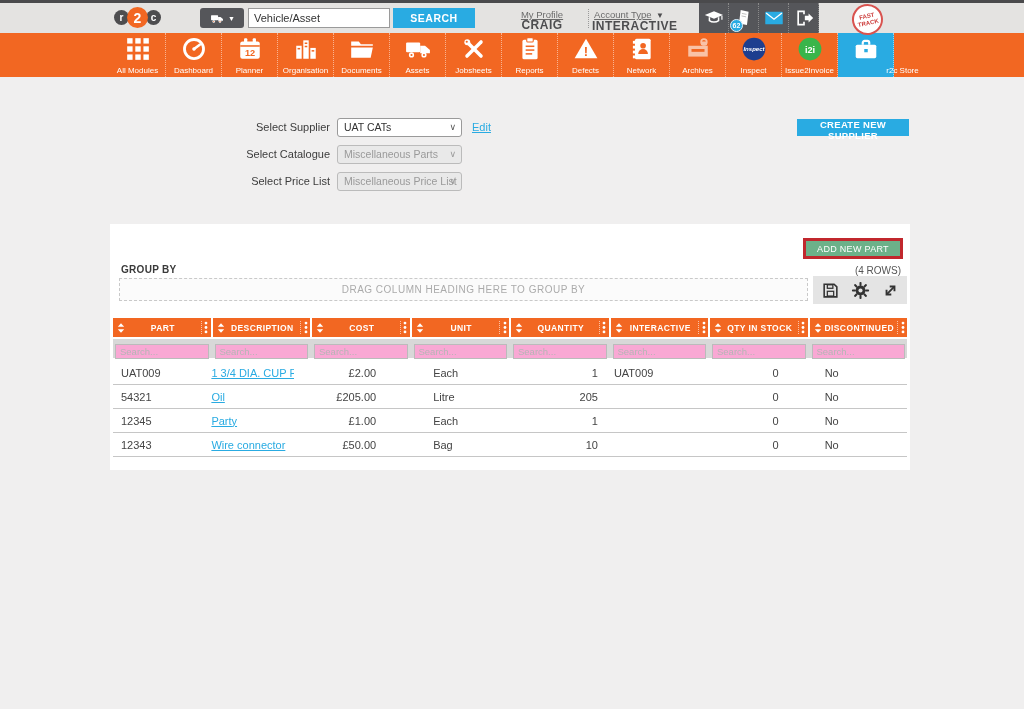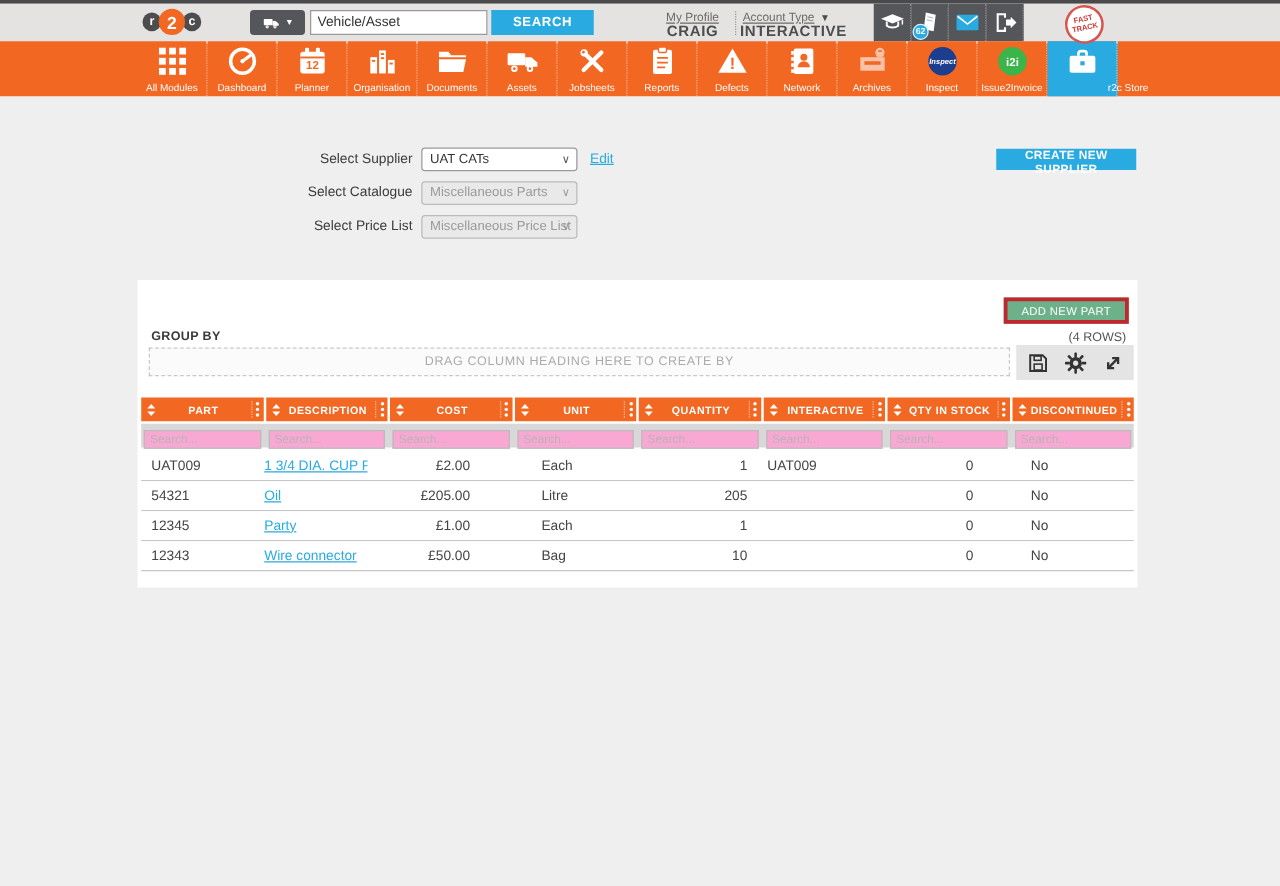--- a/index.html
+++ b/index.html
@@ -113,21 +113,21 @@
             <circle cx="6" cy="17.5" r="1" fill="#F26722"></circle>
             <circle cx="17.5" cy="17.5" r="2.4" fill="#fff"></circle>
             <circle cx="17.5" cy="17.5" r="1" fill="#F26722"></circle>
           </svg>
         </span>
       <span class="caret">▼</span>
     </div>
     <input class="veh-input" value="Vehicle/Asset" style="">
     <button class="search-btn">SEARCH</button>
 
-    <div class="prof-block" style="left:524px;width:60px;">
+    <div class="prof-block" style="left:512px;width:60px;">
       <div><span class="prof-link">My Profile</span></div>
       <div class="prof-name">CRAIG</div>
     </div>
     <div class="tb-sep" style="left:588px;"></div>
     <div class="prof-block" style="left:592px;width:74px;">
       <div>
         <span class="prof-link">Account Type</span>
         <span class="acct-caret">▼</span>
       </div>
       <div class="prof-name">INTERACTIVE</div>
@@ -379,21 +379,21 @@
       <span class="chev">∨</span>
     </div>
   </div>
 
   <button class="create-btn">CREATE NEW SUPPLIER</button>
 
   <div class="panel">
     <button class="add-btn">ADD NEW PART</button>
     <div class="rows-count">(4 ROWS)</div>
     <div class="groupby-label">GROUP BY</div>
-    <div class="drag-area">DRAG COLUMN HEADING HERE TO CREATE BY</div>
+    <div class="drag-area">DRAG COLUMN HEADING HERE TO GROUP BY</div>
     <div class="grid-toolbar" id="grid-toolbar">
         <span class="tool">
           <svg viewBox="0 0 24 24">
             <path d="M4 4h12.5L20 7.5V20H4z" fill="none" stroke="#333" stroke-width="2"></path>
             <rect x="8" y="13" width="8" height="6" fill="none" stroke="#333" stroke-width="1.6"></rect>
             <rect x="8" y="4.8" width="7" height="4.4" fill="none" stroke="#333" stroke-width="1.6"></rect>
           </svg>
         </span>
         <span class="tool">
           <svg viewBox="0 0 24 24">

